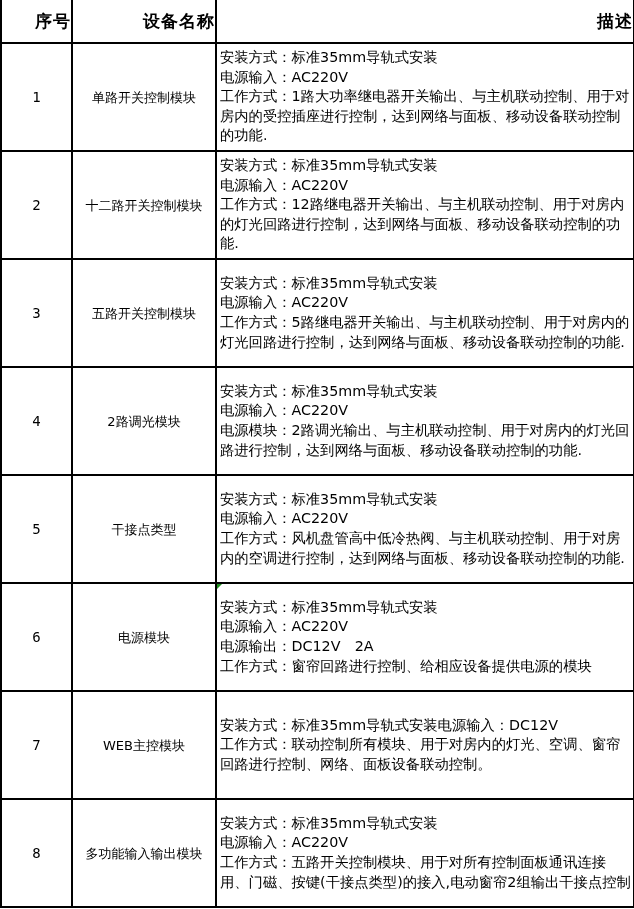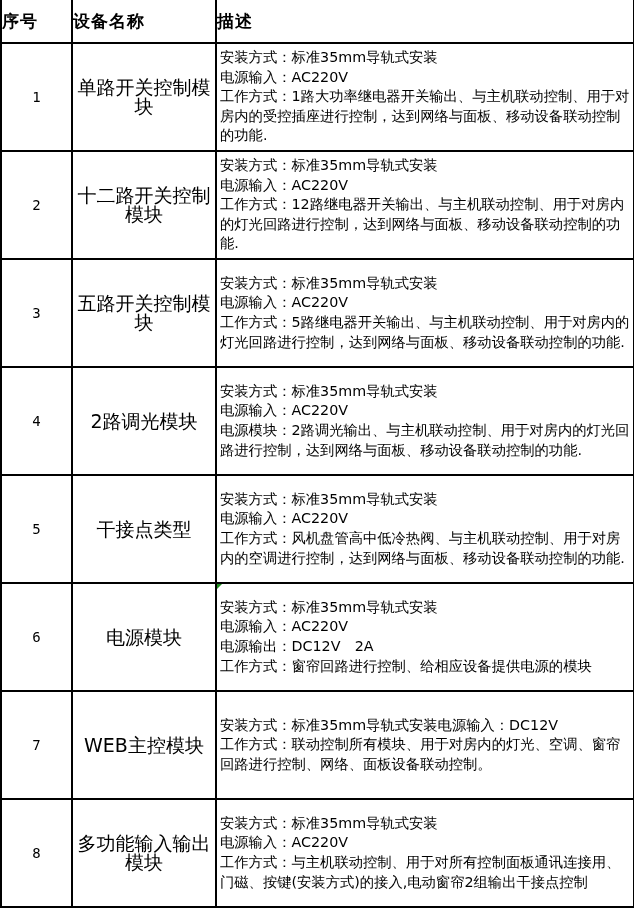--- a/index.html
+++ b/index.html
@@ -32,36 +32,36 @@
       border: 2px solid #000000;
       padding: 0;
       vertical-align: middle;
       overflow: hidden;
     }
     table.spec-table tr.header-row th {
       border-top: none;
       height: 42px;
       font-size: 17px;
       font-weight: bold;
-      text-align: left;
+      text-align: right;
       letter-spacing: 1px;
       margin-top: 24px;
     }
     table.spec-table tr.data-row td {
       height: 106px;
       margin-top: 32px;
     }
     td.idx-cell {
       text-align: center;
       font-size: 14px;
       font-family: "DejaVu Sans Mono", "Liberation Mono", monospace;
     }
     td.name-cell {
       text-align: center;
-      font-size: 19px;
+      font-size: 13px;
       line-height: 19px;
       padding: 0 2px !important;
       font-family: "DejaVu Sans", "Liberation Sans", sans-serif;
     }
     td.desc-cell {
       text-align: left;
       font-size: 14.3px;
       line-height: 19.6px;
       padding: 0 2px 0 3px !important;
       font-family: "DejaVu Sans", "Liberation Sans", sans-serif;
@@ -170,17 +170,17 @@
         <span class="line">工作方式：联动控制所有模块、用于对房内的灯光、空调、窗帘回路进行控制、网络、面板设备联动控制。</span>
       </td>
     </tr>
 
     <tr class="data-row">
       <td class="idx-cell">8</td>
       <td class="name-cell">多功能输入输出模块</td>
       <td class="desc-cell">
         <span class="line">安装方式：标准35mm导轨式安装</span>
         <span class="line">电源输入：AC220V</span>
-        <span class="line">工作方式：与主机联动控制、用于对所有控制面板通讯连接用、门磁、按键(安装方式)的接入,电动窗帘2组输出干接点控制</span>
+        <span class="line">工作方式：五路开关控制模块、用于对所有控制面板通讯连接用、门磁、按键(干接点类型)的接入,电动窗帘2组输出干接点控制</span>
       </td>
     </tr>
   </tbody>
 </table>
 
 </body></html>

